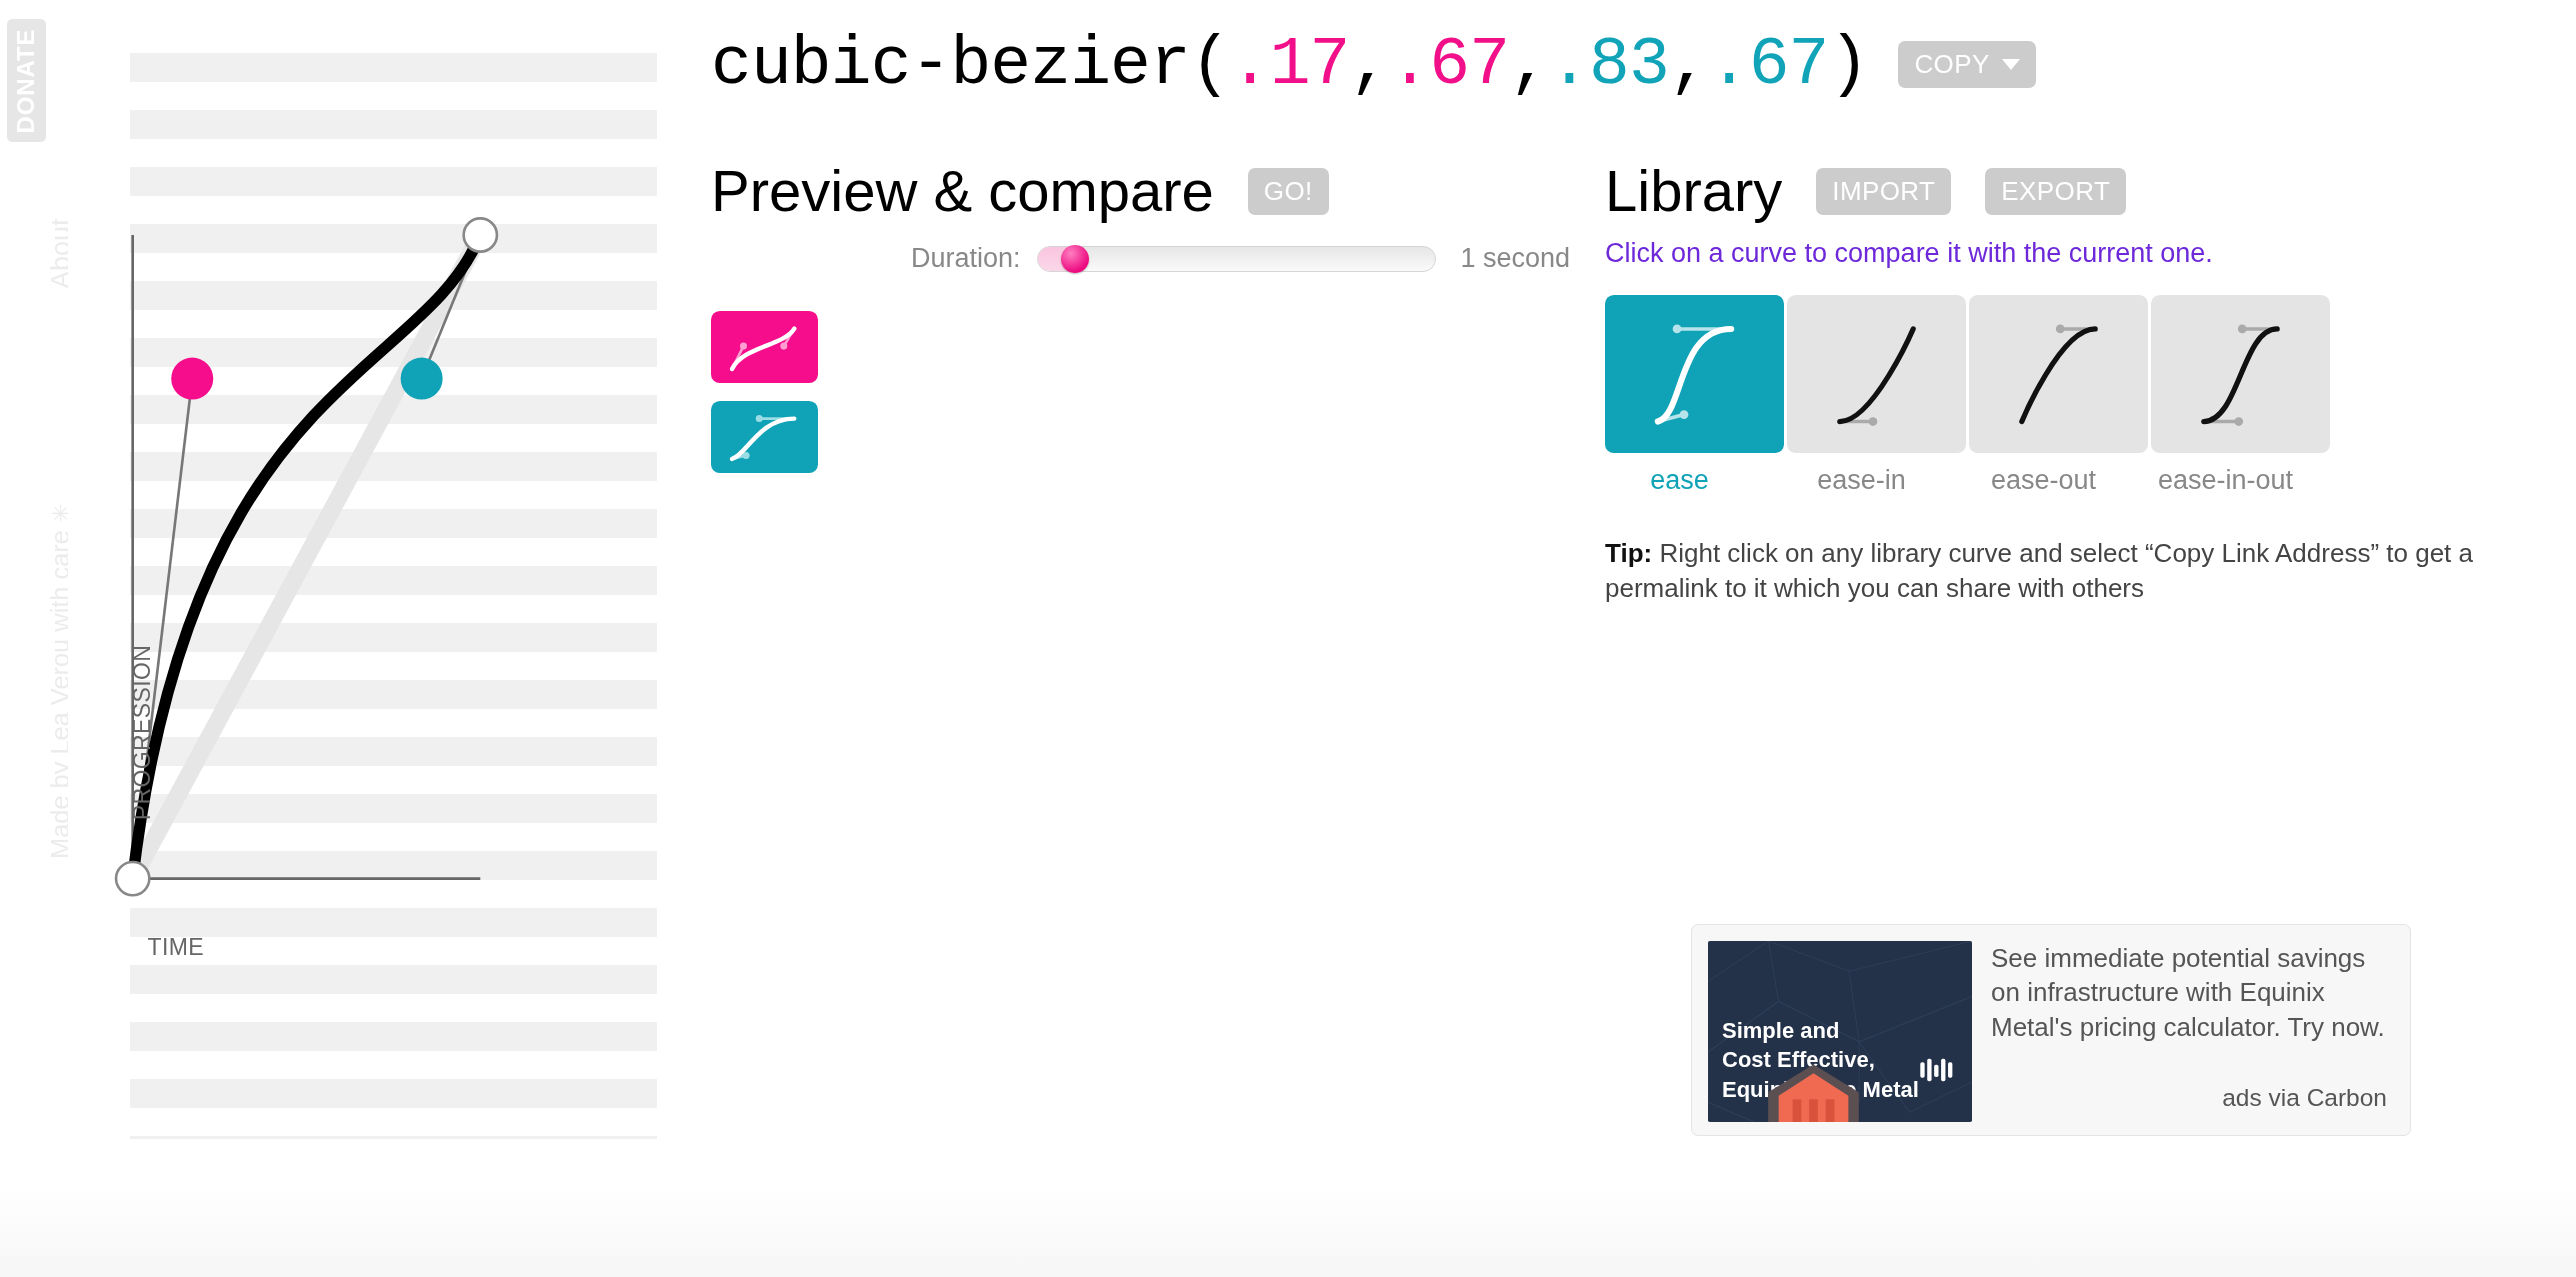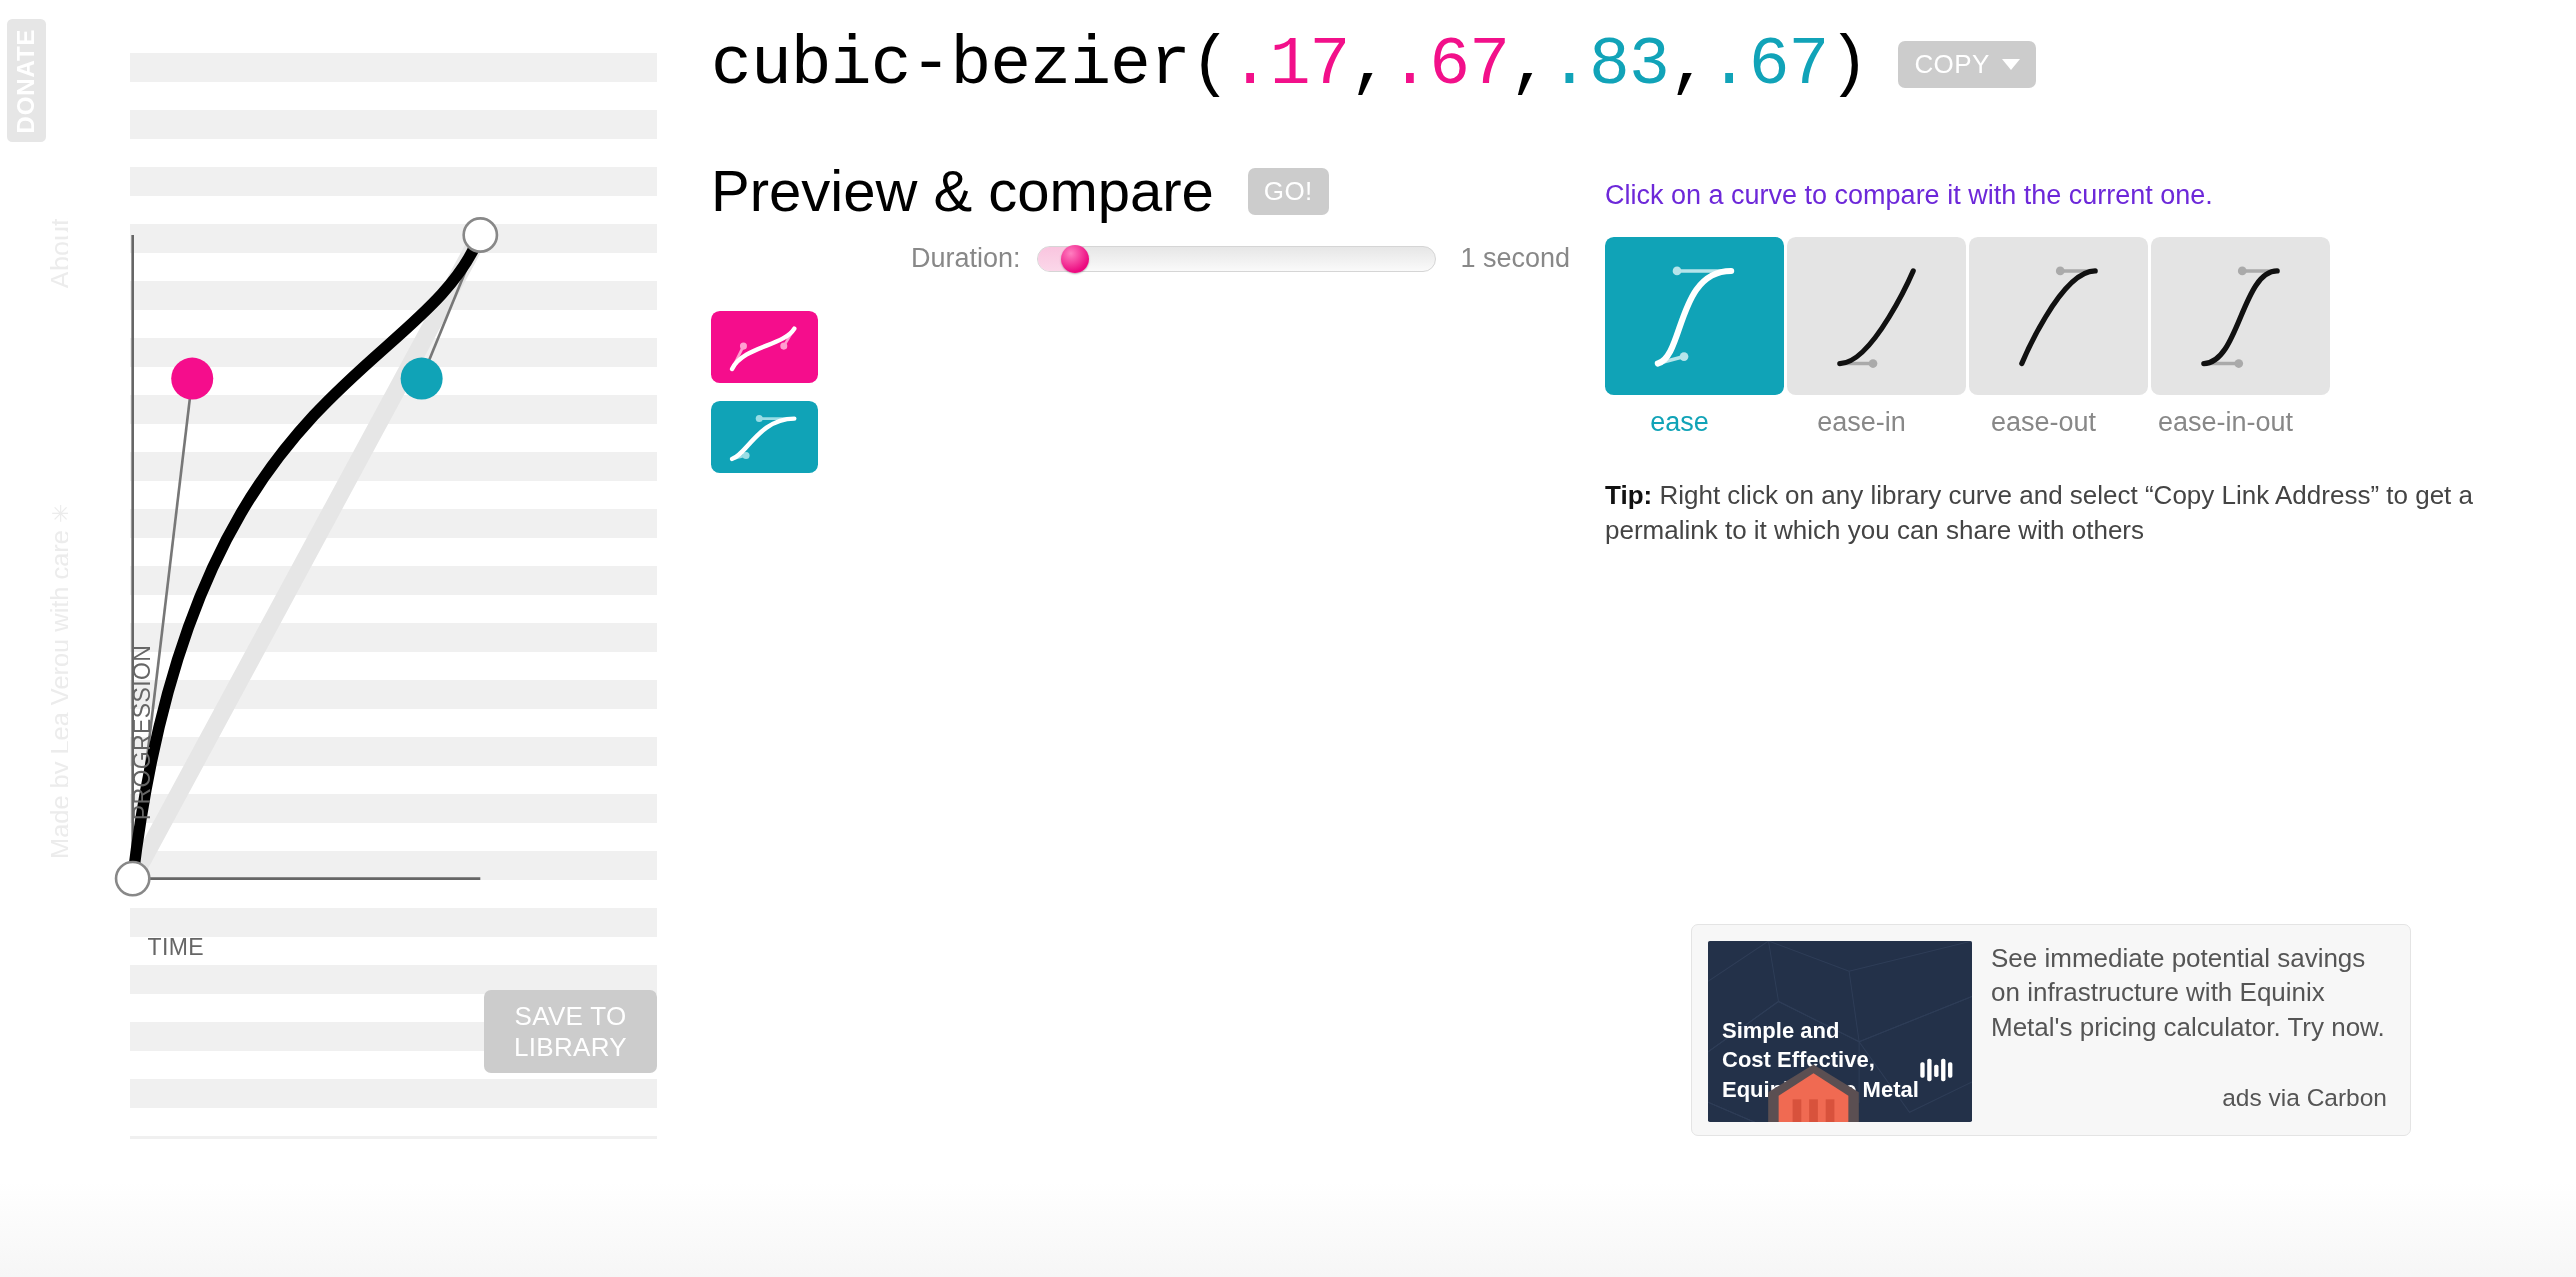--- a/index.html
+++ b/index.html
@@ -249,21 +249,20 @@
       <circle cx="83" cy="1003" r="19" fill="#fff" stroke="#888" stroke-width="3"></circle>
       <circle cx="480" cy="268" r="19" fill="#fff" stroke="#888" stroke-width="3"></circle>
 
       <circle cx="151" cy="432" r="24" fill="#f50d8c"></circle>
       <circle cx="413" cy="432" r="24" fill="#10a3b7"></circle>
     </svg>
 
     <div class="axis-label" id="label-time">TIME</div>
     <div class="axis-label" id="label-progression">PROGRESSION</div>
 
-    <button class="save-btn">SAVE TO LIBRARY</button>
   </div>
 
   <div id="formula-row">
     <div id="formula"><span>cubic-bezier(</span><span class="p1">.17</span><span>,</span><span class="p1">.67</span><span>,</span><span class="p2">.83</span><span>,</span><span class="p2">.67</span><span>)</span></div>
     <button class="pill-btn">
       <span>COPY</span>
       <span class="caret"></span>
     </button>
   </div>
 
@@ -296,20 +295,25 @@
         <line x1="24" y1="66" x2="40" y2="62" stroke="#9adde5" stroke-width="3"></line>
         <circle cx="40" cy="62" r="4" fill="#9adde5"></circle>
         <line x1="95" y1="20" x2="55" y2="20" stroke="#9adde5" stroke-width="3"></line>
         <circle cx="55" cy="20" r="4" fill="#9adde5"></circle>
         <path d="M 24 66 C 40 62 55 20 95 20" fill="none" stroke="#fff" stroke-width="5" stroke-linecap="round"></path>
       </svg>
     </div>
   </div>
 
   <div id="library-pane">
+    <div class="section-head">
+      <h2 class="section-title">Library</h2>
+      <button class="pill-btn">IMPORT</button>
+      <button class="pill-btn">EXPORT</button>
+    </div>
     <div class="sub-note">Click on a curve to compare it with the current one.</div>
 
     <div id="library-grid">
       <div class="lib-item selected">
         <div class="lib-thumb">
           <svg viewBox="0 0 120 150" width="105" height="131">
             <line x1="18" y1="130" x2="48" y2="122" stroke="#b6e4ea" stroke-width="4"></line>
             <circle cx="48" cy="122" r="5" fill="#b6e4ea"></circle>
             <line x1="102" y1="24" x2="40" y2="24" stroke="#b6e4ea" stroke-width="4"></line>
             <circle cx="40" cy="24" r="5" fill="#b6e4ea"></circle>

